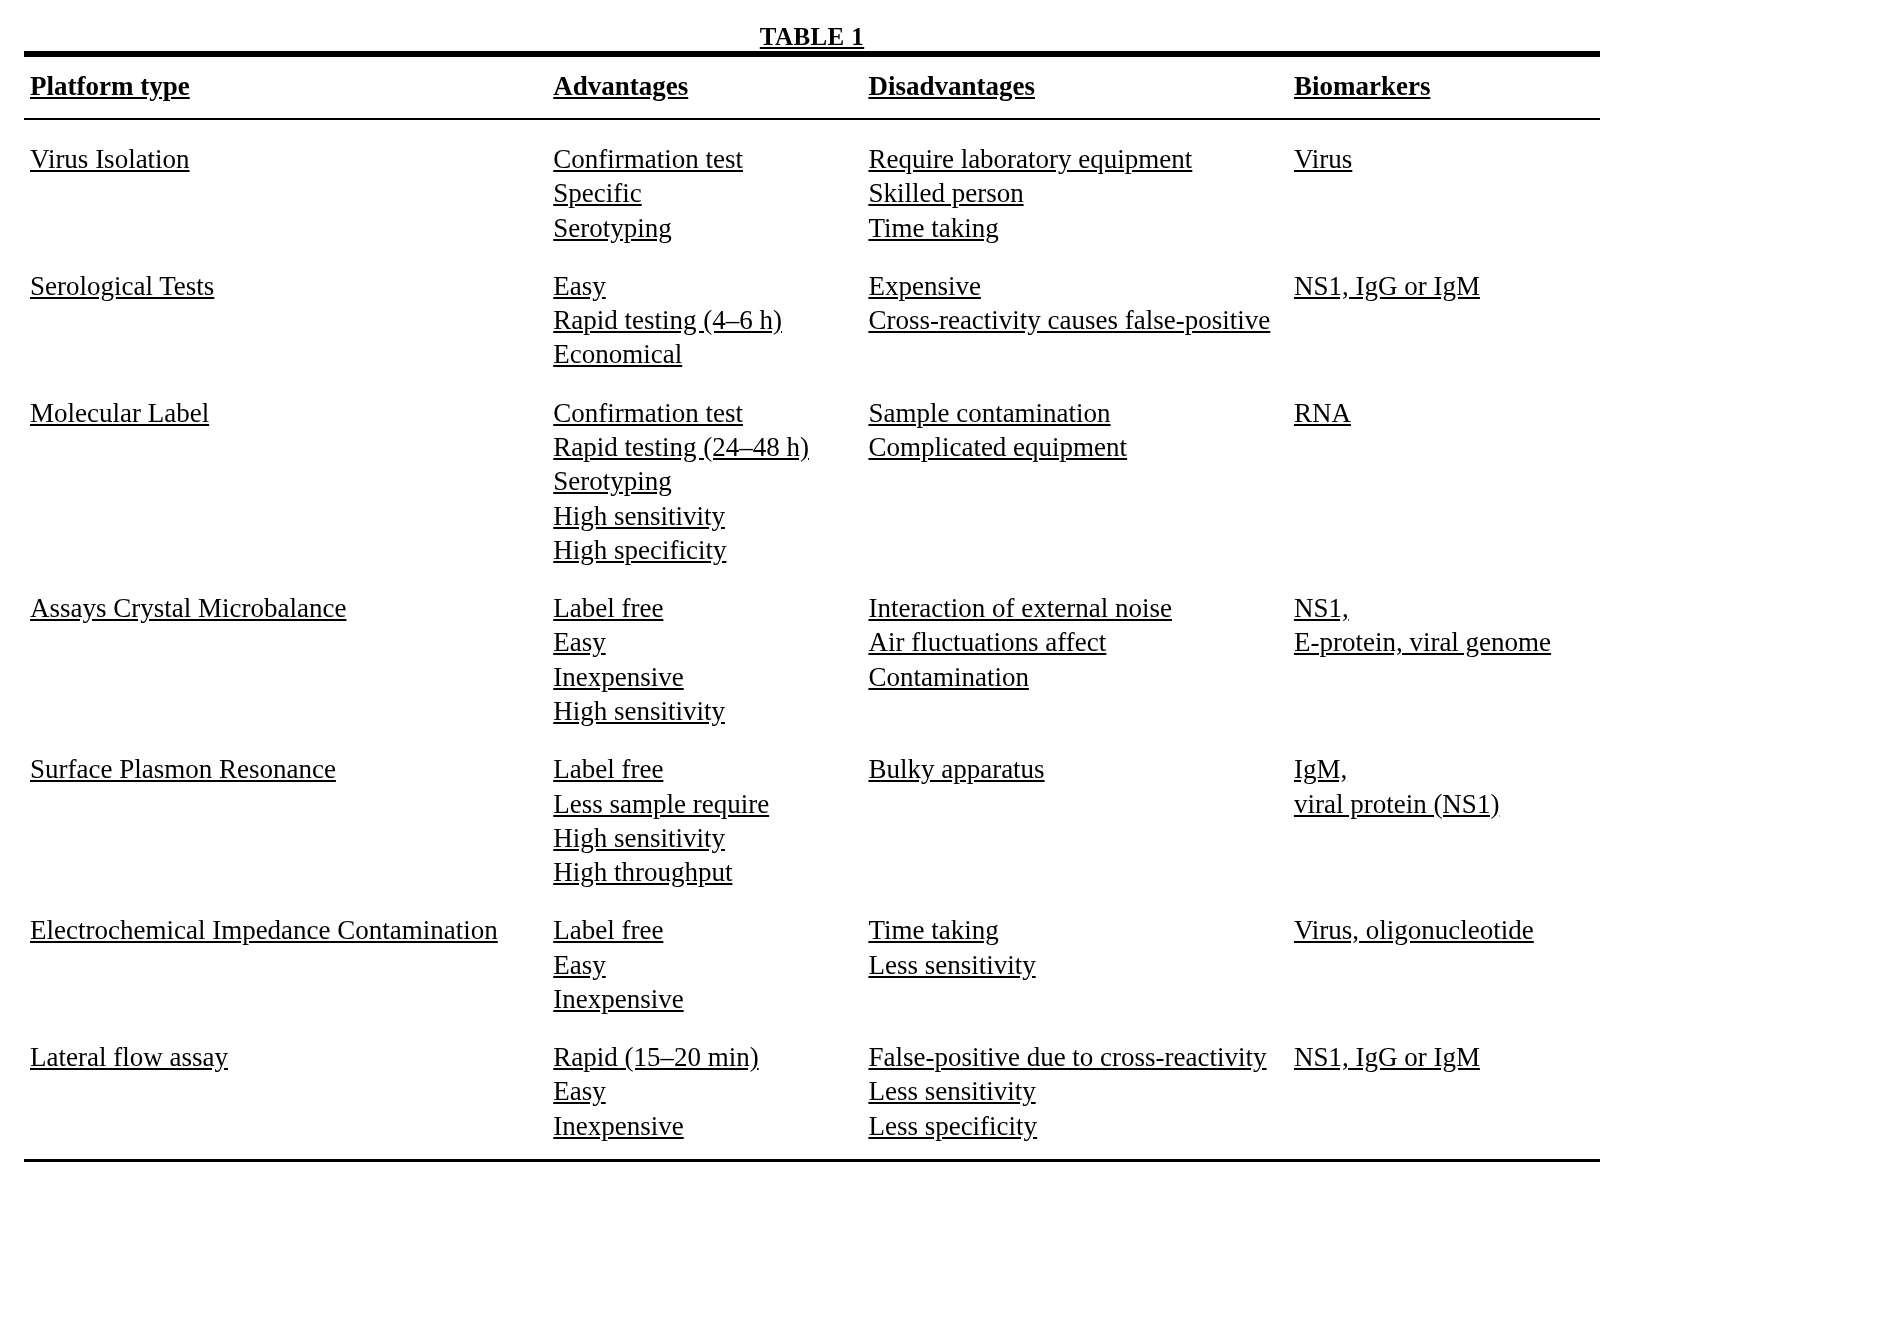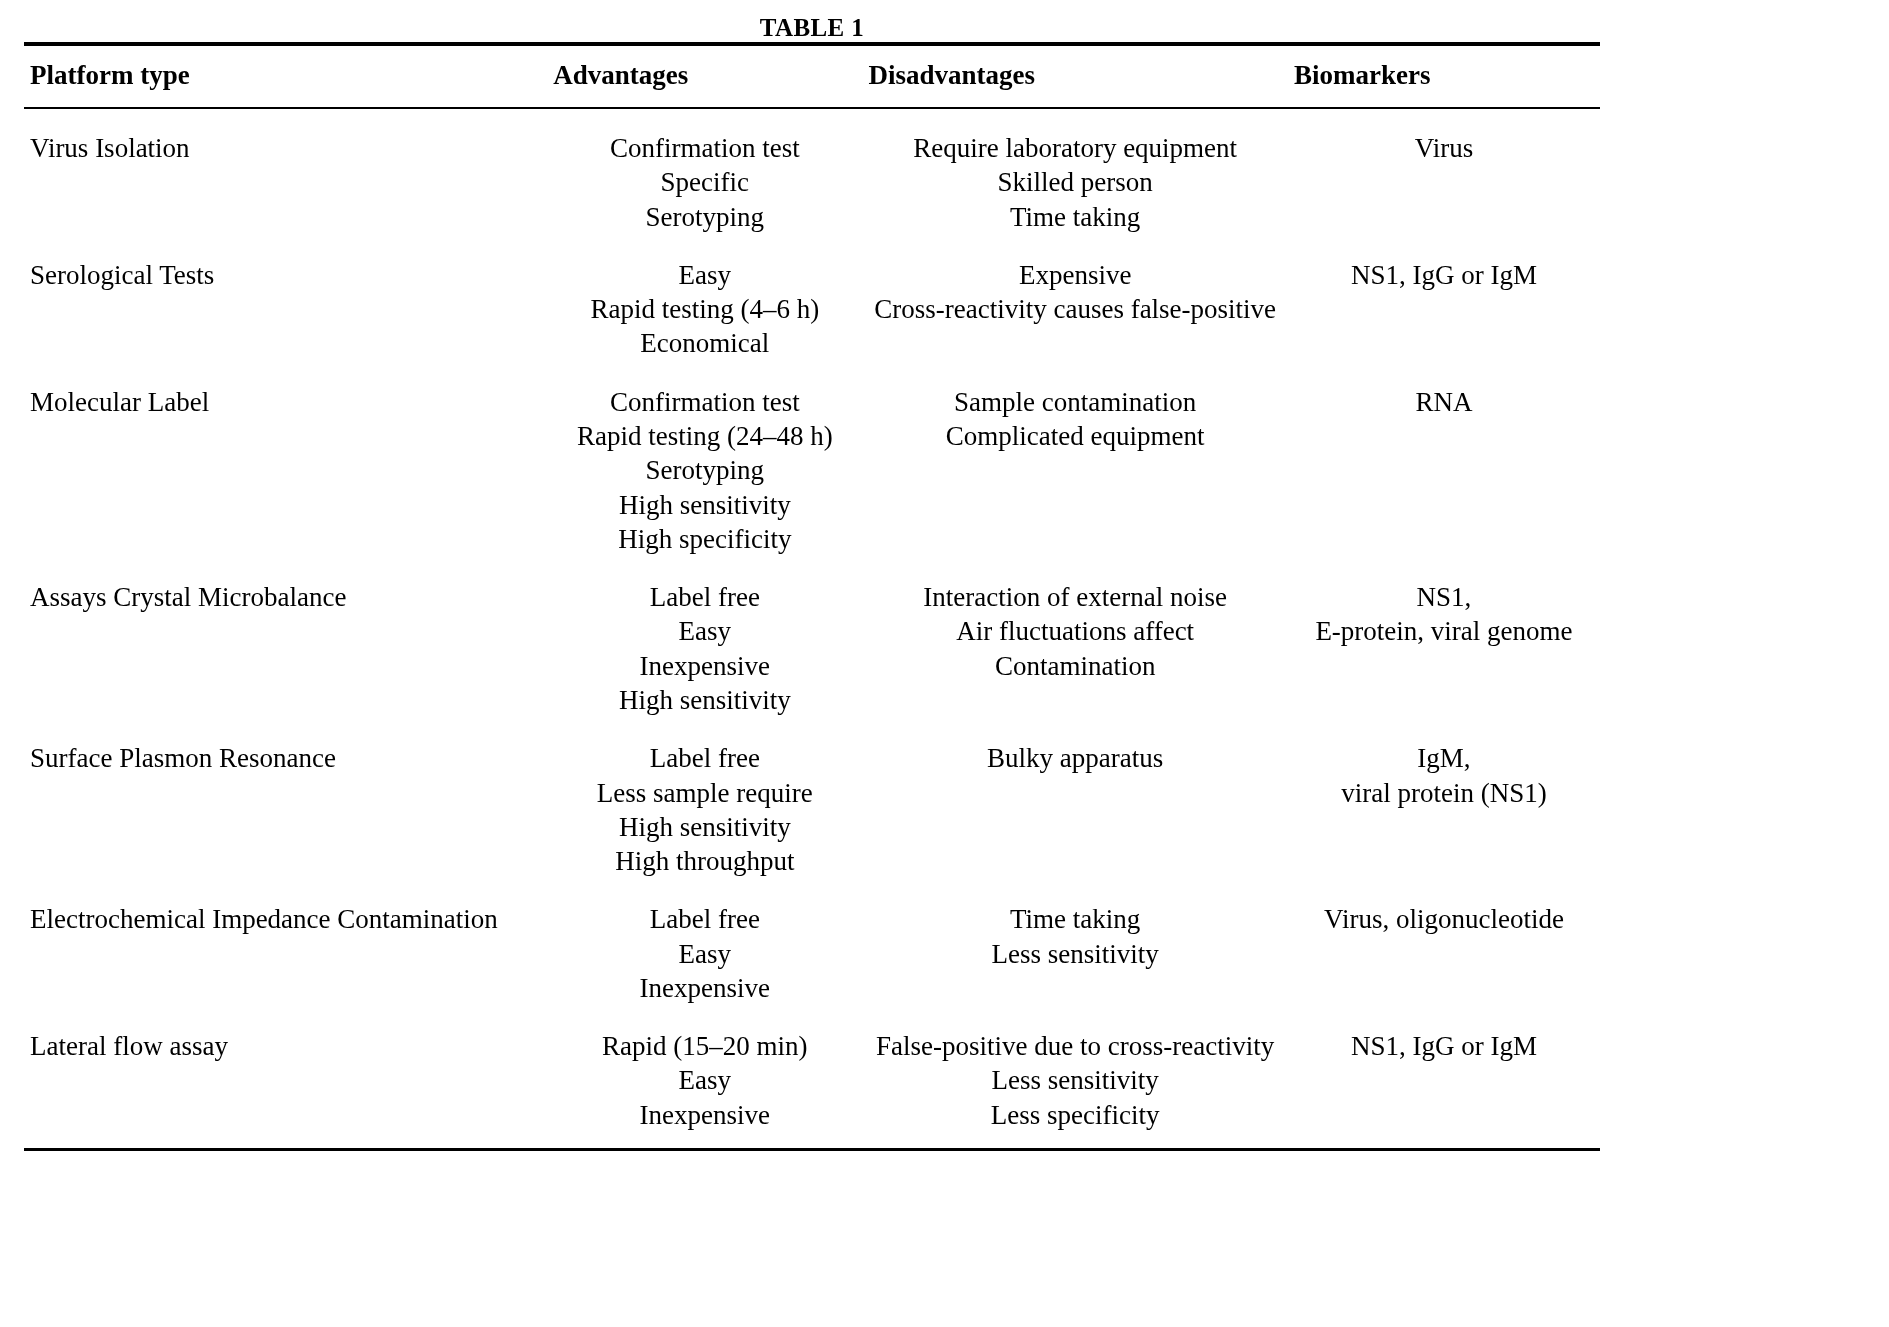--- a/index.html
+++ b/index.html
@@ -10,21 +10,22 @@
   body {
     width: 1889px;
     min-height: 1327px;
     font-family: "Liberation Serif", serif;
     color: #000000;
     -webkit-font-smoothing: antialiased;
   }
   .page {
     width: 1624px;
     box-sizing: border-box;
-    padding: 8px 24px 0 24px;
+    padding: 17px 24px 0 24px;
+    text-decoration: underline;
   }
   .table-number {
     text-align: center;
     font-weight: bold;
     font-size: 25px;
     letter-spacing: 0.4px;
     margin-top: 6px;
   }
   .table-caption {
     text-align: center;
@@ -39,42 +40,41 @@
     table-layout: fixed;
   }
   table.tbl thead th {
     text-align: left;
     font-weight: bold;
     font-size: 27px;
     padding: 14px 6px 16px 6px;
     vertical-align: top;
   }
   .rule-top {
-    border-top: 4px solid #000000;
+    border-top: 6px solid #000000;
   }
   .rule-mid {
     border-top: 2px solid #000;
   }
   table.tbl tbody td {
     vertical-align: top;
     font-size: 27px;
     line-height: 1.27;
     padding: 0 6px;
   }
   tbody tr.datarow > td {
     padding-top: 18px;
     padding-bottom: 6px;
   }
   tbody tr.datarow:first-child > td {
     padding-top: 22px;
     margin-top: 20px;
   }
   .cell-lines div {
     white-space: nowrap;
-    text-align: center;
   }
   .col-platform { width: 33.2%; }
   .col-adv      { width: 20.0%; }
   .col-dis      { width: 27.0%; }
   .col-bio      { width: 19.8%; }
   .tbl-bottom {
     border-top: 3px solid #000;
     margin-top: 10px;
     width: 100%;
   }

